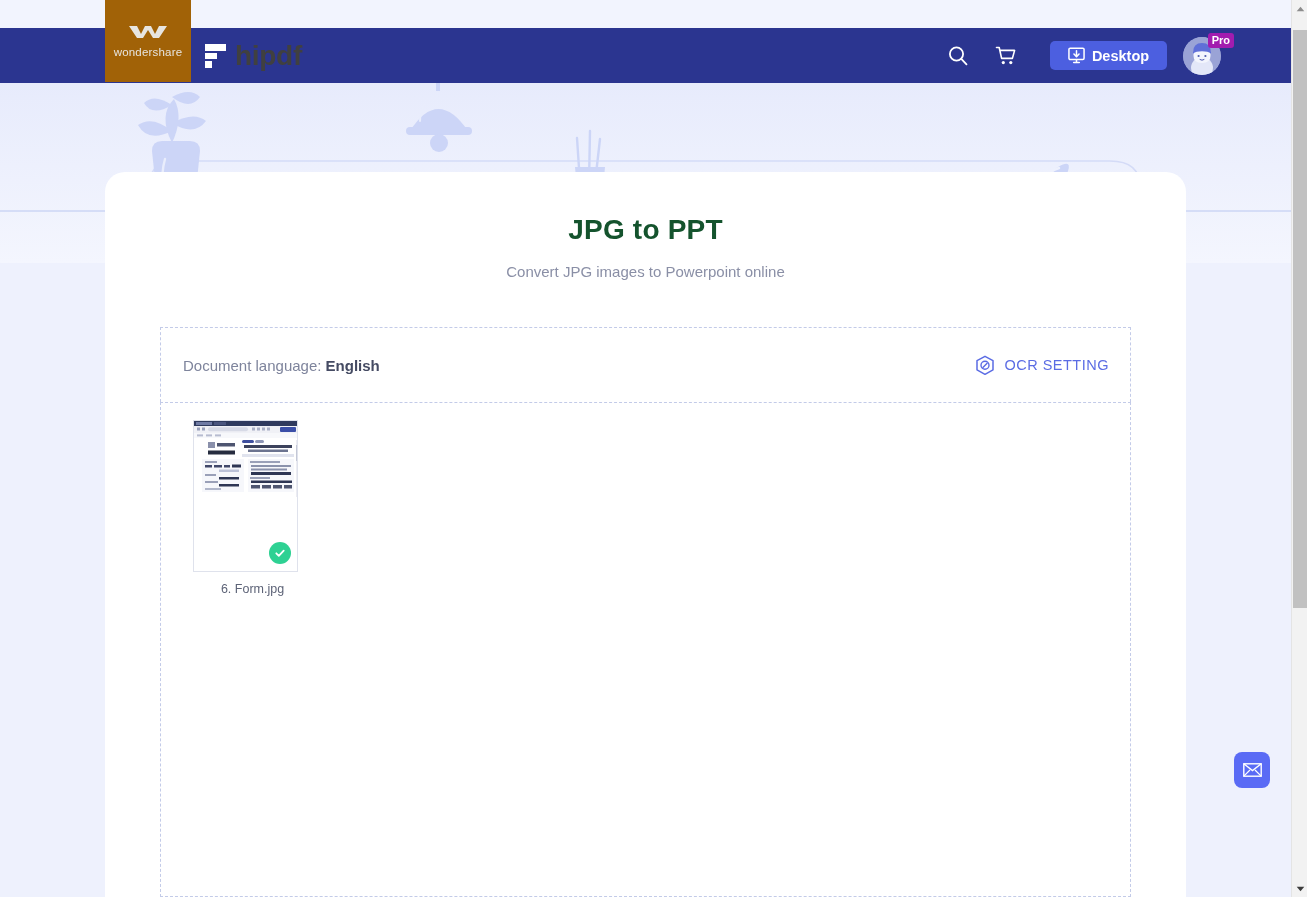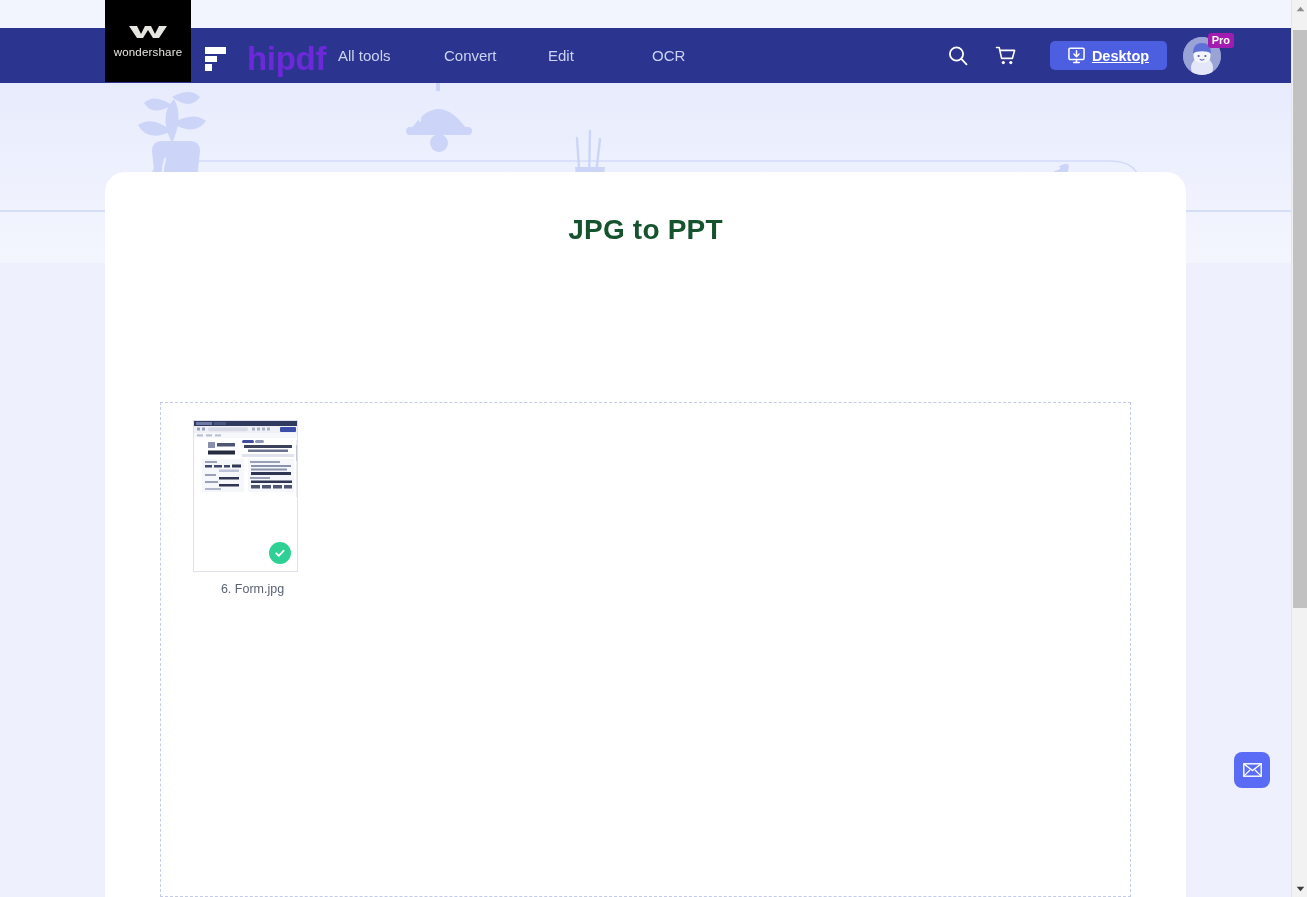--- a/index.html
+++ b/index.html
@@ -23,33 +23,33 @@
   }
 
   
   .header {
     position: absolute; top: 28px; left: 0; width: 1291px; height: 55px;
     background: #2b3590;
     display: flex; align-items: center;
   }
   .ws-badge {
     position: absolute; top: 0; left: 105px; width: 86px; height: 82px;
-    background: #000000;
+    background: #a16207;
     display: flex; flex-direction: column; align-items: center; justify-content: center;
     z-index: 5;
   }
   .ws-mark { width: 42px; height: 16px; margin-bottom: 6px; }
   .ws-name { color: #e7e5e0; font-size: 11.5px; letter-spacing: .2px; }
 
   .brand {
     position: absolute; left: 205px; top: 40px;
     display: flex; align-items: center; gap: 9px;
   }
   .brand-mark { width: 21px; height: 24px; }
-  .brand-text { color: #6d28d9; font-size: 33px; font-weight: bold; letter-spacing: -0.3px; margin-left: 12px; }
+  .brand-text { color: #404040; font-size: 28px; font-weight: bold; letter-spacing: -0.3px; }
 
   .nav {
     position: absolute; left: 338px; top: 28px; height: 55px;
     display: flex; align-items: center;
   }
   .nav-item {
     color: #ccd3f2; font-size: 15px; cursor: pointer;
     white-space: nowrap;
   }
   .nav-item:nth-child(1) { width: 106px; }
@@ -66,21 +66,20 @@
   .cart-btn { width: 46px; height: 40px; margin-left: 2px; }
 
   .desktop-btn {
     margin-left: 21px;
     background: #4c5fe0; color: #fff;
     border-radius: 5px;
     height: 29px; width: 117px;
     display: flex; align-items: center; justify-content: center; gap: 7px;
     font-size: 14.5px; font-weight: bold;
     cursor: pointer;
-    text-decoration: underline;
   }
   .avatar-wrap { margin-left: 16px; position: relative; width: 38px; height: 38px; cursor: pointer; }
   .avatar {
     width: 38px; height: 38px; border-radius: 50%;
     background: #9aa3d6; overflow: hidden; position: relative;
   }
   .pro-badge {
     position: absolute; top: -4px; right: -13px;
     background: #a21caf; color: #fff;
     font-size: 11px; font-weight: bold;
@@ -198,26 +197,20 @@
 
   <div class="brand">
     <svg class="brand-mark" viewBox="0 0 21 24">
       <rect x="0" y="0" width="21" height="7" fill="#ffffff"></rect>
       <rect x="0" y="9" width="12" height="6" fill="#ffffff"></rect>
       <rect x="0" y="17" width="7" height="7" fill="#ffffff"></rect>
     </svg>
     <span class="brand-text">hipdf</span>
   </div>
 
-  <div class="nav">
-    <div class="nav-item">All tools</div>
-    <div class="nav-item">Convert</div>
-    <div class="nav-item">Edit</div>
-    <div class="nav-item">OCR</div>
-  </div>
 
   <div class="hdr-right">
     <div class="icon-btn search-btn">
       <svg width="22" height="22" viewBox="0 0 22 22">
         <circle cx="9.5" cy="9" r="6.6" fill="none" stroke="#ffffff" stroke-width="1.8"></circle>
         <line x1="14.3" y1="13.8" x2="19.5" y2="19.4" stroke="#ffffff" stroke-width="1.8" stroke-linecap="round"></line>
       </svg>
     </div>
     <div class="icon-btn cart-btn">
       <svg width="22" height="22" viewBox="0 0 22 22">
@@ -339,21 +332,36 @@
         <path d="M1030 128 q10 -34 28 -44 q14 -8 10 4 q-6 20 -22 30 q-10 6 -16 10 z" fill="#ccd5f7"></path>
         <path d="M1043 98 q6 -10 16 -13" fill="none" stroke="#eef1fd" stroke-width="2.4" stroke-linecap="round"></path>
         <path d="M1022 126 h34 l-4 22 q-1 6 -13 6 q-12 0 -13 -6 z" fill="#ccd5f7"></path>
         <path d="M1032 140 q6 4 12 0" fill="none" stroke="#eef1fd" stroke-width="2.4" stroke-linecap="round"></path>
       </g>
     </svg>
   </div>
 
   <div class="card">
     <div class="card-title">JPG to PPT</div>
-
+    <div class="card-sub">Convert JPG images to Powerpoint online</div>
+
+    <div class="ocr-bar">
+      <div class="doc-lang">
+        <span>Document language:</span>
+        <b>English</b>
+      </div>
+      <div class="ocr-setting">
+        <svg width="20" height="21" viewBox="0 0 20 21">
+          <path d="M10 1.3 L18 5.6 V14.8 L10 19.3 L2 14.8 V5.6 Z" fill="none" stroke="#5b6ce4" stroke-width="1.5" stroke-linejoin="round"></path>
+          <circle cx="10" cy="10.3" r="4" fill="none" stroke="#5b6ce4" stroke-width="1.4"></circle>
+          <line x1="7.9" y1="12.4" x2="12.1" y2="8.2" stroke="#5b6ce4" stroke-width="1.4" stroke-linecap="round"></line>
+        </svg>
+        <span>OCR SETTING</span>
+      </div>
+    </div>
 
     <div class="drop">
 
       <div class="thumb-wrap">
         <div class="thumb">
           <svg class="thumb-img" viewBox="0 0 105 76">
             <rect x="0" y="0" width="105" height="76" fill="#ffffff"></rect>
 
             <rect x="0" y="0" width="105" height="5" fill="#2f3a5e"></rect>
             <rect x="2" y="1" width="16" height="3" fill="#6f7ba5"></rect>

